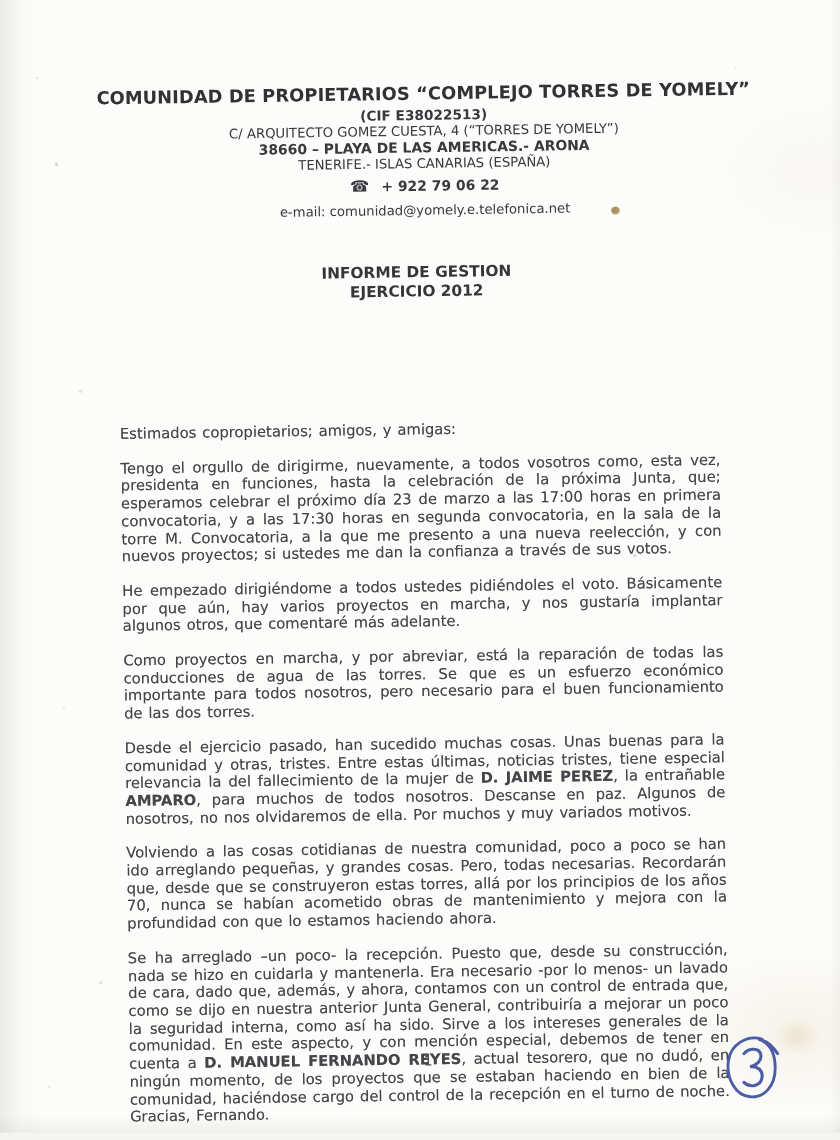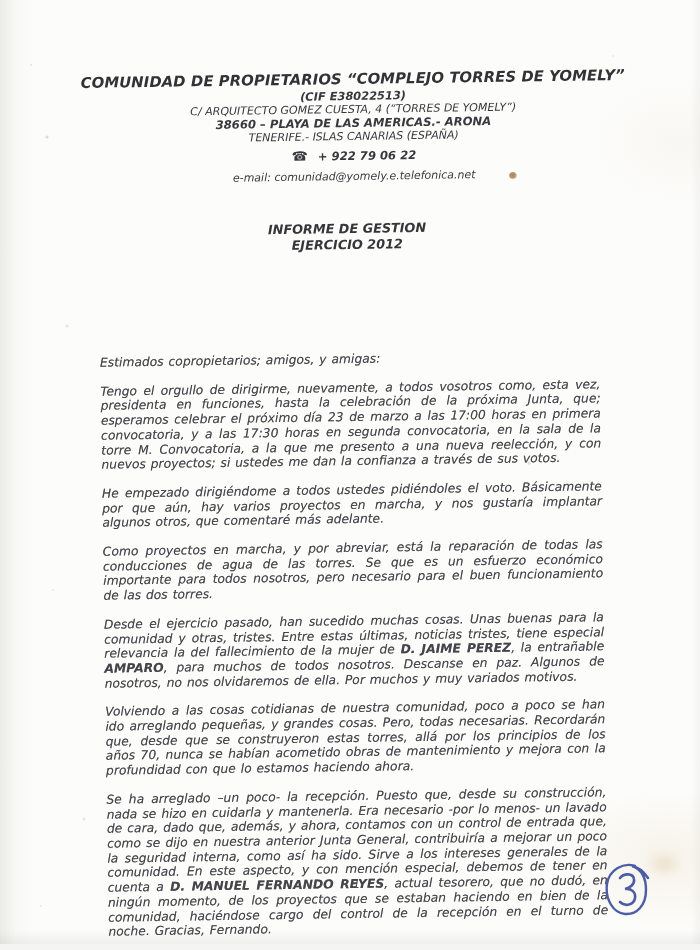--- a/index.html
+++ b/index.html
@@ -6,21 +6,20 @@
   .page{
     position:relative;width:700px;height:944px;overflow:hidden;
     font-family:"DejaVu Sans","Liberation Sans",sans-serif;
     background:
       radial-gradient(150px 100px at 95% 91%, rgba(222,200,160,0.18), transparent 70%),
       radial-gradient(130px 90px at 97% 15%, rgba(226,216,198,0.14), transparent 70%),
       linear-gradient(90deg, rgba(172,172,163,0.22) 0px, rgba(172,172,163,0.05) 16px, rgba(172,172,163,0) 34px),
       linear-gradient(0deg, rgba(168,166,158,0.16) 0px, rgba(168,166,158,0) 14px),
       linear-gradient(270deg, rgba(168,166,158,0.10) 0px, rgba(168,166,158,0) 9px),
       #fcfcfa;
-    font-style: italic;
   }
   .tilt{position:absolute;inset:0;transform:rotate(-0.85deg);transform-origin:350px 430px;}
   .speckles{position:absolute;left:0;top:0;width:2px;height:2px;border-radius:50%;
     box-shadow:
       46px 136px 0 0.5px rgba(130,130,122,0.28),
       30px 64px 0 0 rgba(140,140,132,0.22),
       66px 325px 0 0.5px rgba(140,140,132,0.20),
       52px 589px 0 0 rgba(140,140,132,0.18),
       83px 818px 0 0.5px rgba(140,140,132,0.20),
       40px 905px 0 0 rgba(140,140,132,0.18),

